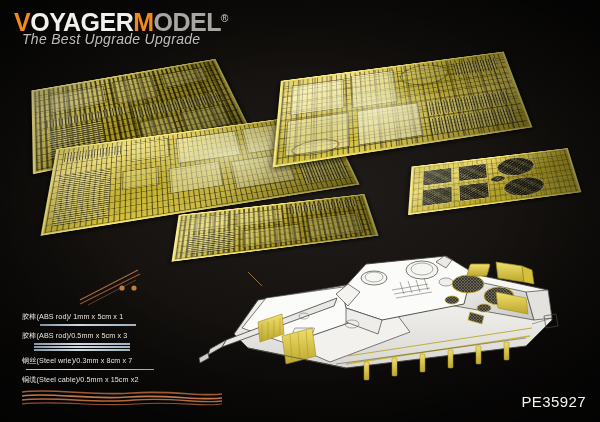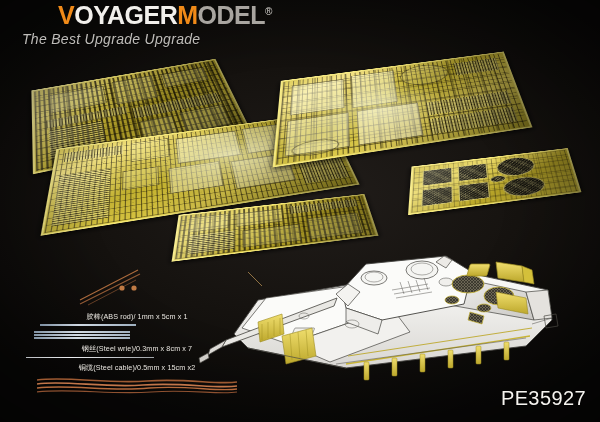--- a/index.html
+++ b/index.html
@@ -10,21 +10,21 @@
   
   #backdrop{position:absolute;inset:0;
     background:
       radial-gradient(ellipse 70% 55% at 52% 46%, #211d1a 0%, #15120f 55%, #0a0908 100%),
       #100e0c;}
   #vignette{position:absolute;inset:0;
     background:radial-gradient(ellipse 85% 80% at 50% 48%, rgba(0,0,0,0) 40%, rgba(0,0,0,.72) 100%);
     pointer-events:none;}
 
   
-  #logo{position:absolute;left:14px;top:0;z-index:30;margin-left:44px;}
+  #logo{position:absolute;left:14px;top:7px;z-index:30;}
   .logo-row{font-size:25px;font-weight:bold;letter-spacing:-.5px;line-height:24px;
     font-family:"Liberation Sans",sans-serif;white-space:nowrap;}
   .lg-o{color:#f08a18;}
   .lg-w{color:#f2f0ec;}
   .lg-g{color:#a9a5a0;}
   .reg{font-size:10px;vertical-align:super;color:#d8d5d0;font-weight:normal;}
   #tagline{position:absolute;left:22px;top:31px;z-index:30;
     font-size:14px;font-style:italic;color:#cfcdc9;letter-spacing:.3px;
     text-shadow:0 1px 1px rgba(0,0,0,.9);white-space:nowrap;opacity:.92;}
 
@@ -121,32 +121,32 @@
   .pcircle{position:absolute;border:1px solid rgba(35,28,7,.6);border-radius:50%;background:rgba(255,250,195,.18);box-sizing:border-box;}
 
   
   #tank{position:absolute;left:196px;top:216px;width:386px;height:180px;z-index:20;}
 
   
   #rods{position:absolute;left:78px;top:256px;width:140px;height:50px;z-index:15;}
 
   
   #legend{position:absolute;left:22px;top:312px;width:230px;z-index:25;}
-  .leg-item{margin-bottom:5px;text-align:center;}
+  .leg-item{margin-bottom:5px;}
   .leg-text{font-size:7.2px;color:#e9e6e0;letter-spacing:.1px;white-space:nowrap;
     font-family:"Liberation Sans",sans-serif;}
   .sw{margin-top:2px;margin-bottom:2px;}
   .sw-abs1{width:96px;height:2px;background:linear-gradient(90deg,#7d8fa2,#cfd8e2 40%,#9fb0c0);margin-left:18px;}
   .sw-abs2{width:96px;margin-left:12px;}
   .sw-abs2 div{height:2px;background:linear-gradient(90deg,#8294a6,#d3dbe4 45%,#a2b2c2);margin-bottom:1px;}
   .sw-steel{width:128px;height:1px;background:linear-gradient(90deg,#b9bcc0,#eceef1 35%,#9fa3a8);margin-left:4px;margin-top:3px;}
   .sw-copper{position:relative;width:200px;height:20px;margin-left:0;}
 
   #code{position:absolute;right:14px;bottom:12px;z-index:40;
-    font-size:20px;color:#f5f3ef;letter-spacing:.4px;
+    font-size:15px;color:#f5f3ef;letter-spacing:.4px;
     font-family:"Liberation Sans",sans-serif;
     text-shadow:0 1px 2px rgba(0,0,0,.9);}
 </style>
 </head>
 <body>
 
 <div id="stage">
   <div id="backdrop"></div>
 
   <div class="sheet" id="sheetA">
@@ -322,20 +322,21 @@
       <path d="M348 100 L360 98 L362 110 L350 112 Z" fill="#ddd-" stroke="#4a4944"></path>
     </g>
   </svg>
 
   <div id="legend">
     <div class="leg-item">
       <div class="leg-text">胶棒(ABS rod)/ 1mm x 5cm x 1</div>
       <div class="sw sw-abs1"></div>
     </div>
     <div class="leg-item">
+      <div class="leg-text">胶棒(ABS rod)/0.5mm x 5cm x 3</div>
       <div class="sw sw-abs2">
         <div></div>
           <div></div>
           <div></div>
       </div>
     </div>
     <div class="leg-item">
       <div class="leg-text">钢丝(Steel wrie)/0.3mm x 8cm x 7</div>
       <div class="sw sw-steel"></div>
     </div>

